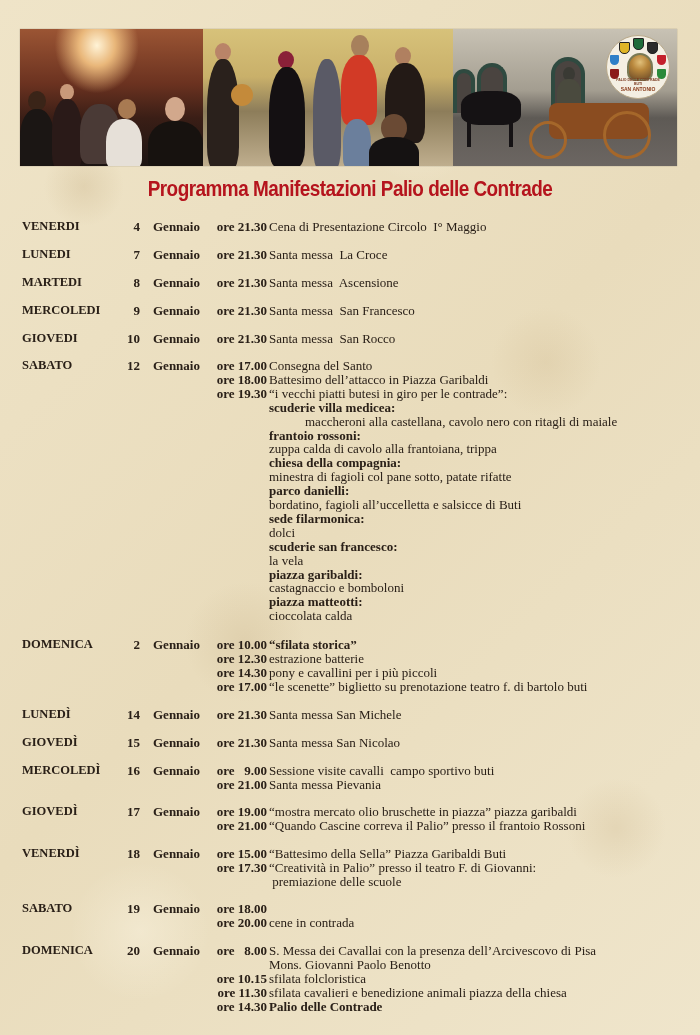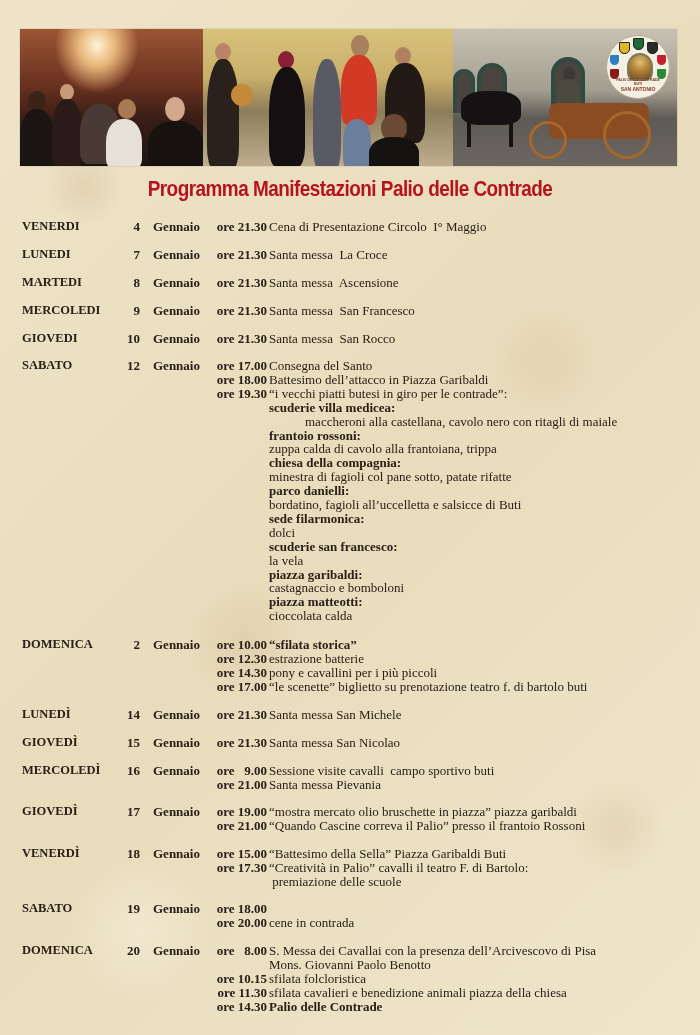--- a/index.html
+++ b/index.html
@@ -313,21 +313,21 @@
     <div class="day" style="top: 847px;">
       <span class="day-name">VENERDÌ</span>
       <span class="day-num">18</span>
       <span class="day-month">Gennaio</span>
       <div class="ev" style="top: 0px;">
         <span class="ev-time">ore 15.00</span>
         <span class="ev-text">“Battesimo della Sella” Piazza Garibaldi Buti</span>
       </div>
       <div class="ev" style="top: 13.9px;">
         <span class="ev-time">ore 17.30</span>
-        <span class="ev-text">“Creatività in Palio” cavalli il teatro F. di Bartolo:</span>
+        <span class="ev-text">“Creatività in Palio” presso il teatro F. di Giovanni:</span>
       </div>
       <div class="ev" style="top: 27.8px;">
         <span class="ev-text"> premiazione delle scuole</span>
       </div>
     </div>
     <div class="day" style="top: 902px;">
       <span class="day-name">SABATO</span>
       <span class="day-num">19</span>
       <span class="day-month">Gennaio</span>
       <div class="ev" style="top: 0px;">

